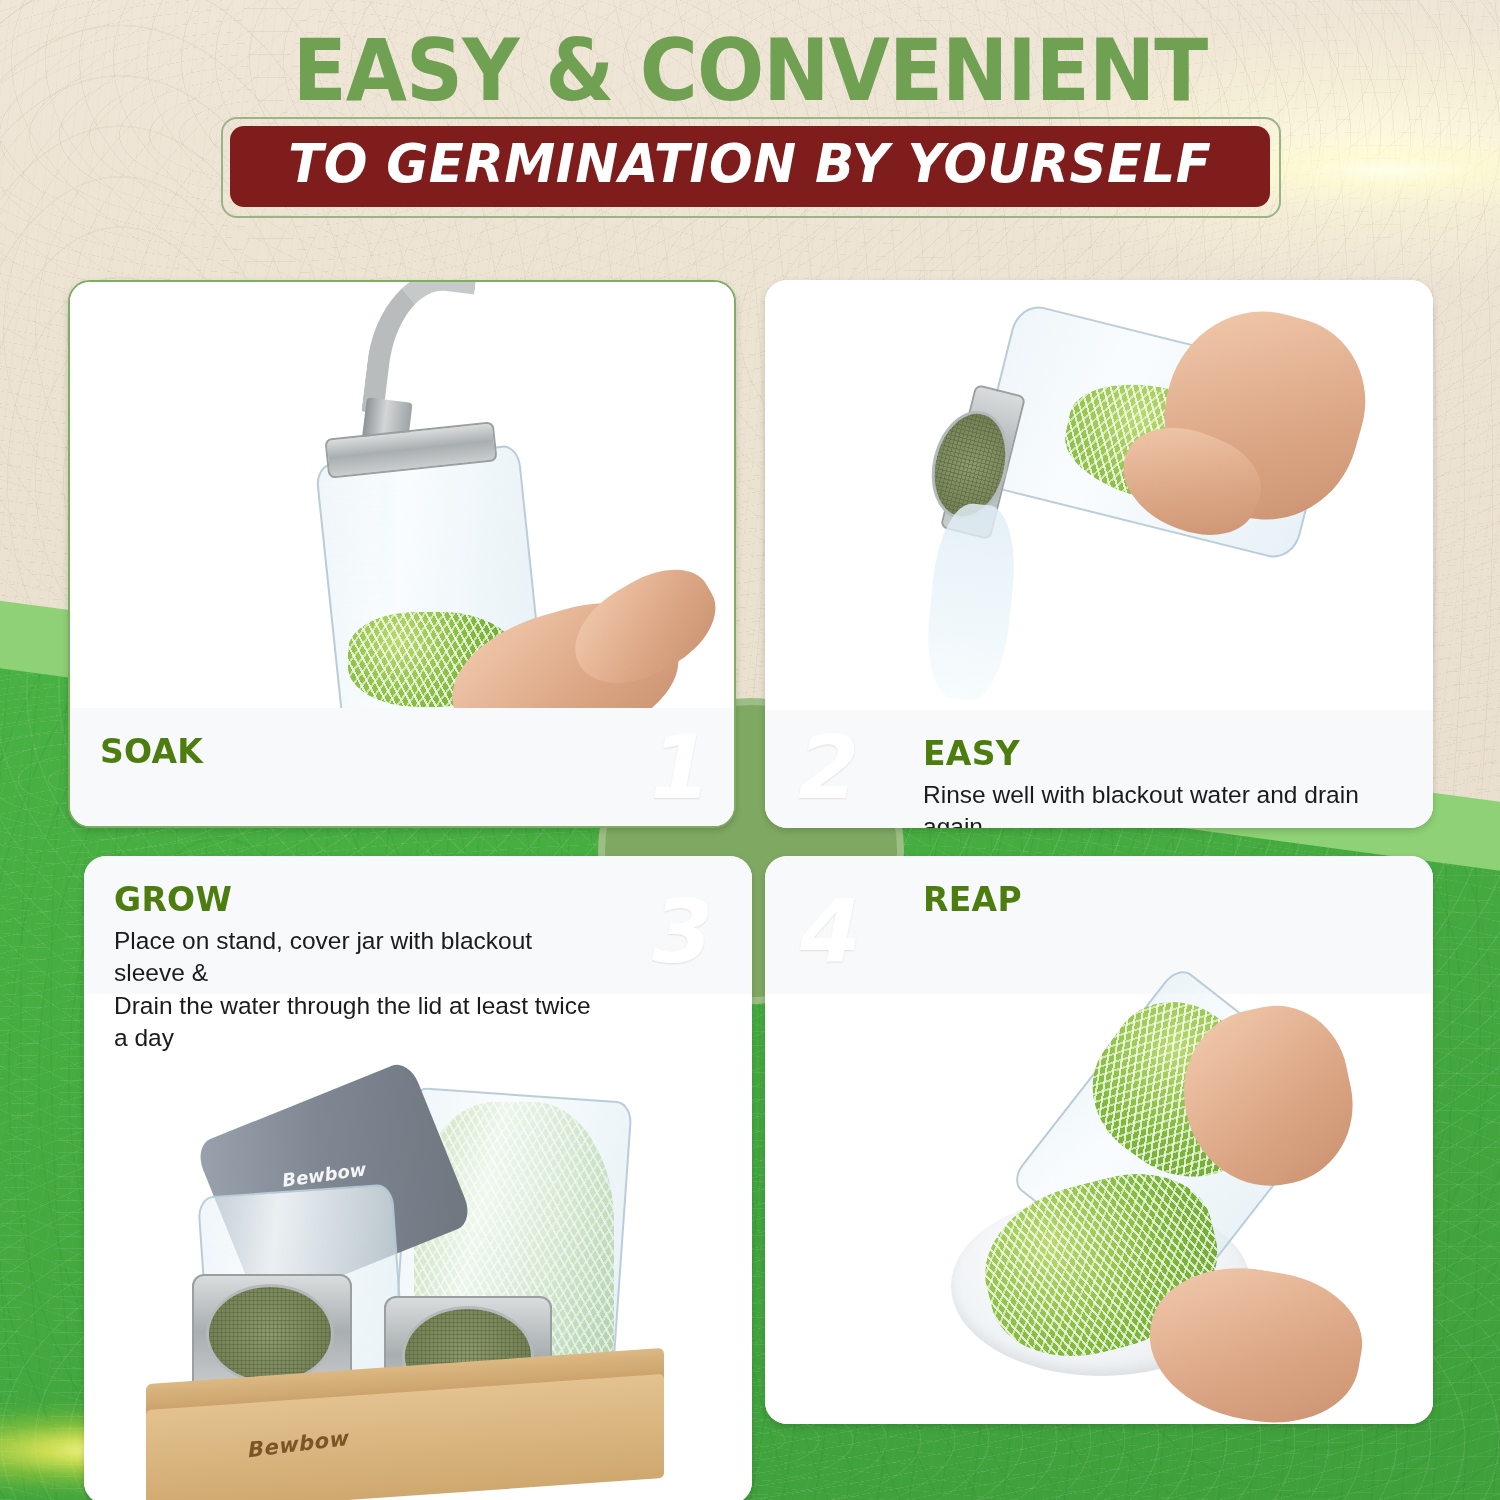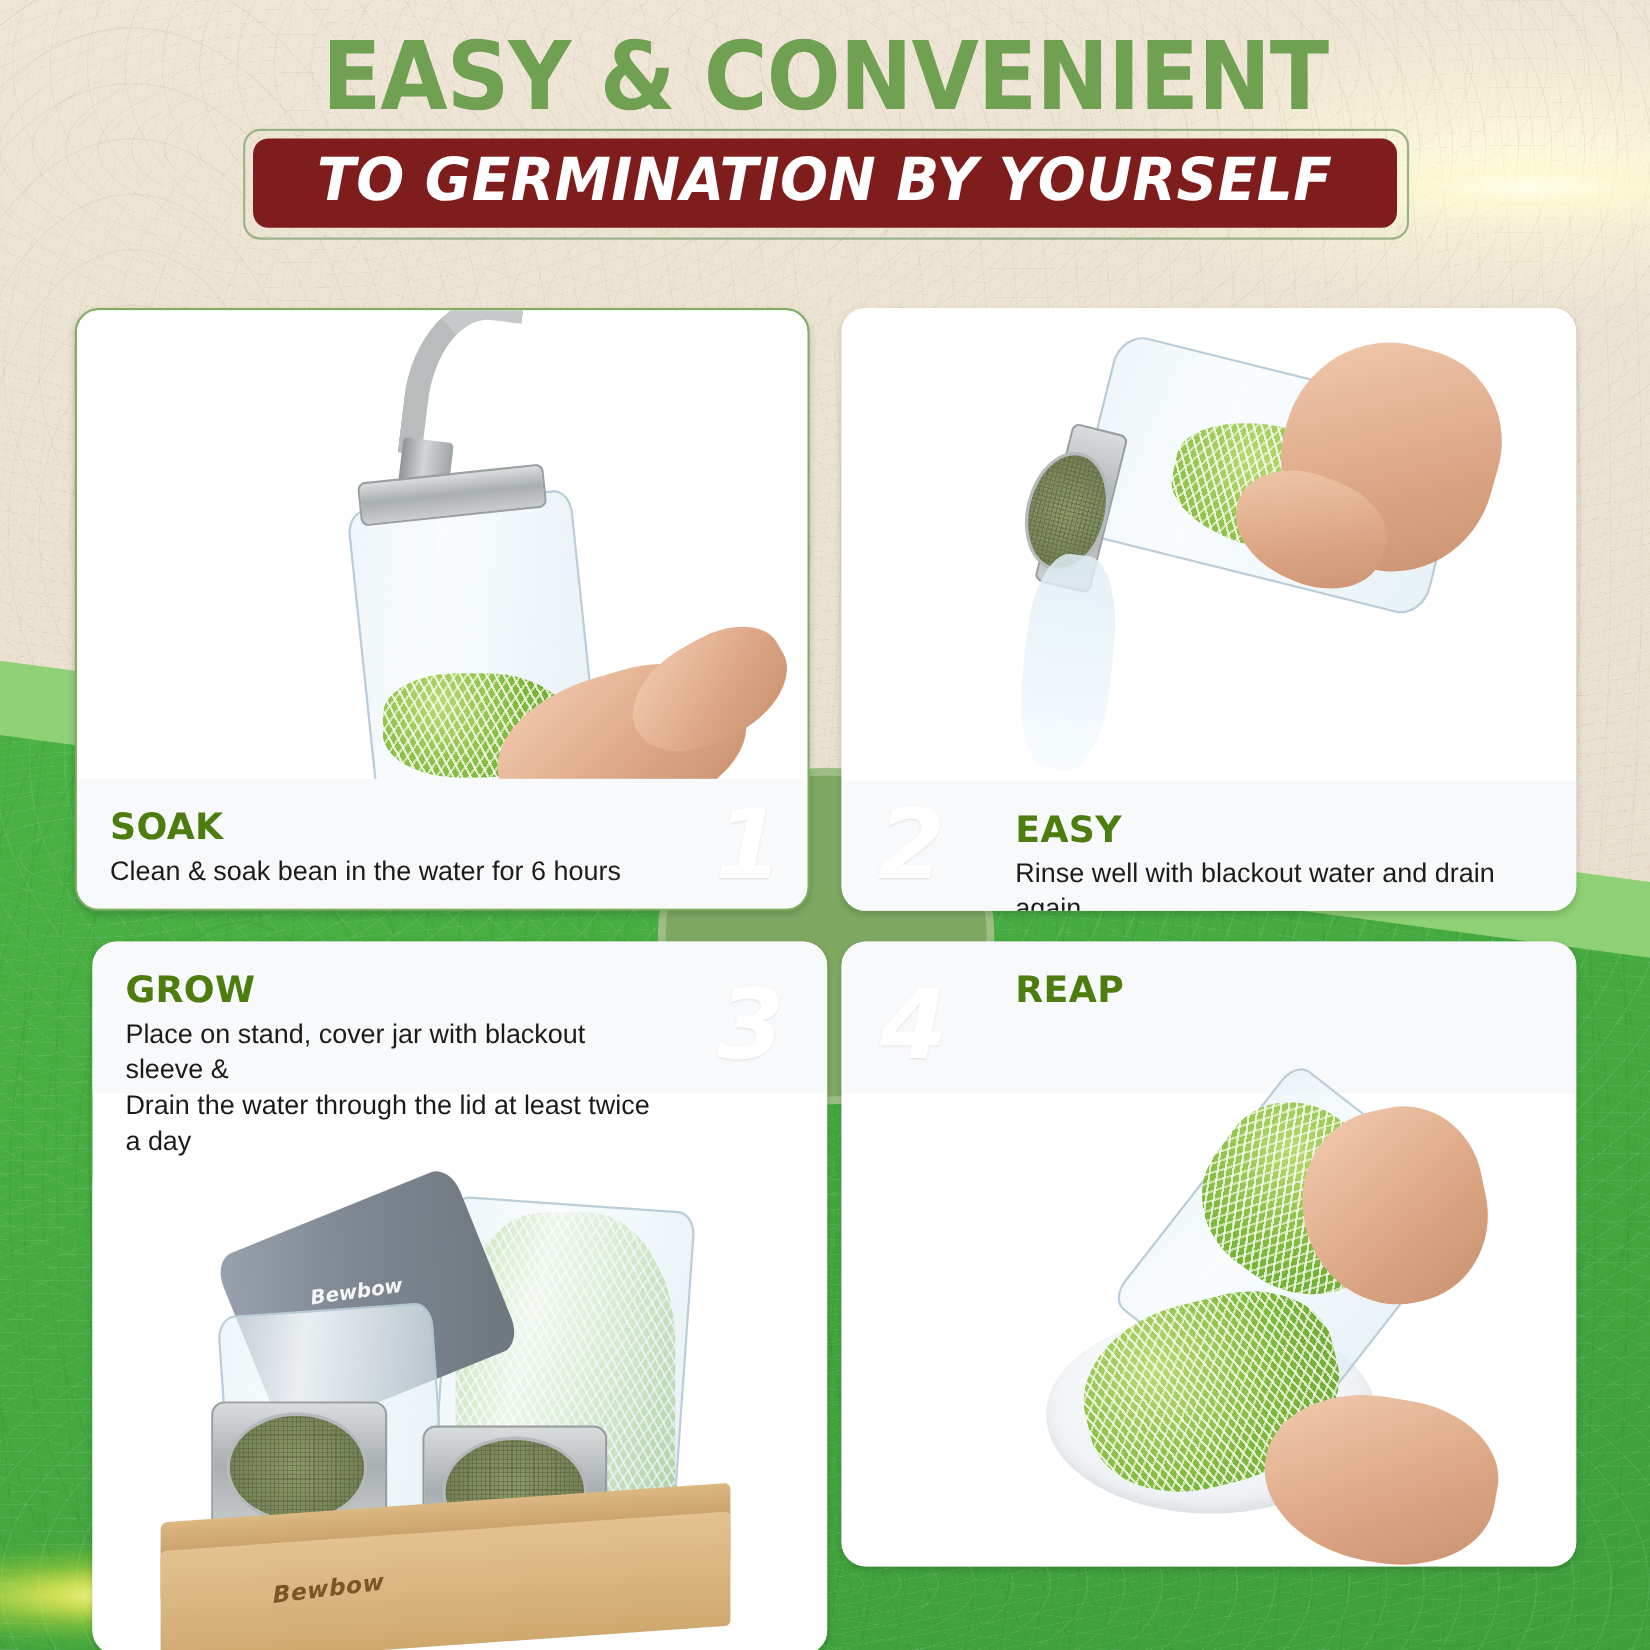--- a/index.html
+++ b/index.html
@@ -350,21 +350,20 @@
       <div class="faucet-head"></div>
       <div class="stream"></div>
       <div class="jar" style="left:258px; top:172px; width:205px; height:265px; transform:rotate(-6deg);"></div>
       <div class="jar-lid" style="left:256px; top:148px; width:170px; height:40px; transform:rotate(-6deg);"></div>
       <div class="sprouts" style="left:278px; top:330px; width:168px; height:95px;"></div>
       <div class="hand" style="left:380px; top:330px; width:230px; height:132px; transform:rotate(-16deg);"></div>
       <div class="hand" style="left:500px; top:300px; width:150px; height:92px;  transform:rotate(-30deg);"></div>
     </div>
     <div class="card-caption">
       <div class="step-title">SOAK</div>
-      <div class="step-desc">Clean &amp; soak bean in the water for 6 hours</div>
     </div>
   </div>
 
   <div class="card" id="card-2">
     <div class="card-photo">
       <div class="jar" style="left:226px; top:58px; width:330px; height:188px; transform:rotate(14deg); border-radius:26px/30px;"></div>
       <div class="jar-lid" style="left:192px; top:108px; width:52px; height:148px; transform:rotate(14deg);"></div>
       <div class="mesh" style="left:168px; top:130px; width:74px; height:110px; transform:rotate(14deg); border-radius:50%;"></div>
       <div class="sprouts" style="left:300px; top:112px; width:226px; height:112px; transform:rotate(12deg);"></div>
       <div class="water-pour" style="left:166px; top:224px; width:80px; height:196px; transform:rotate(6deg);"></div>

